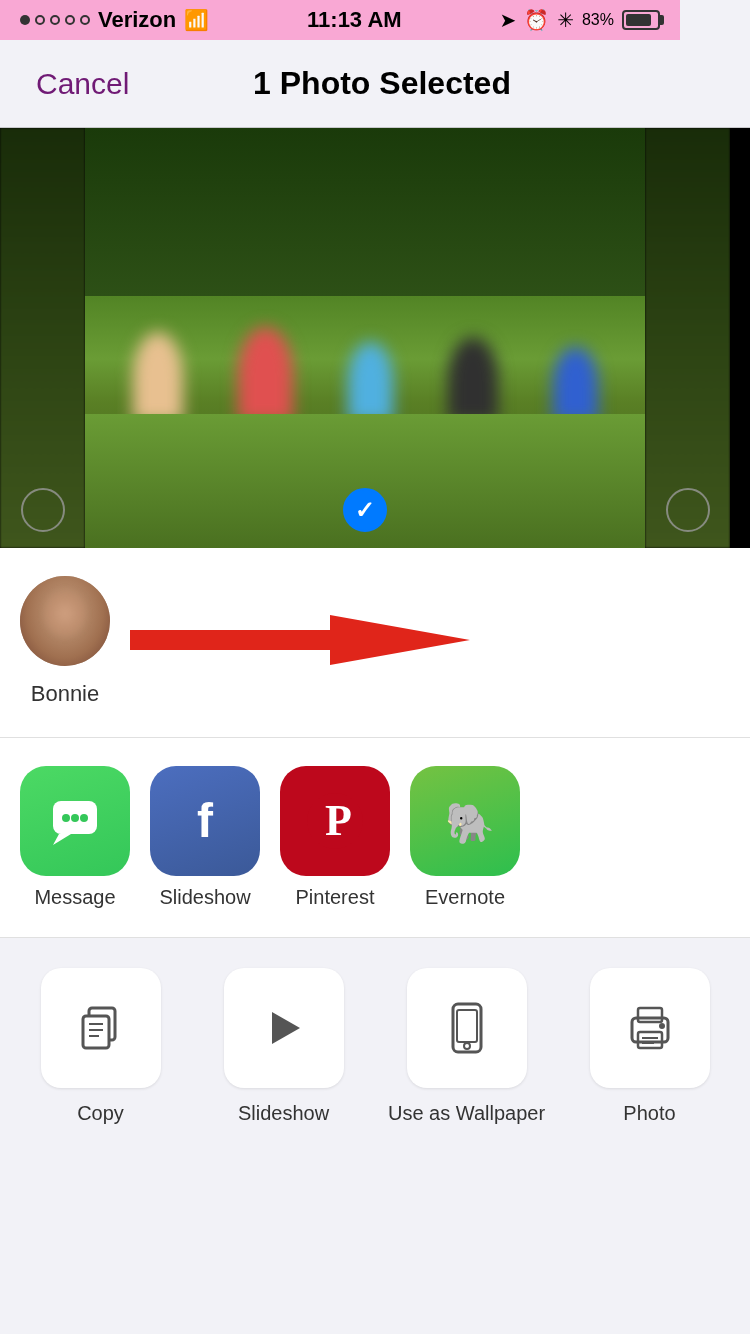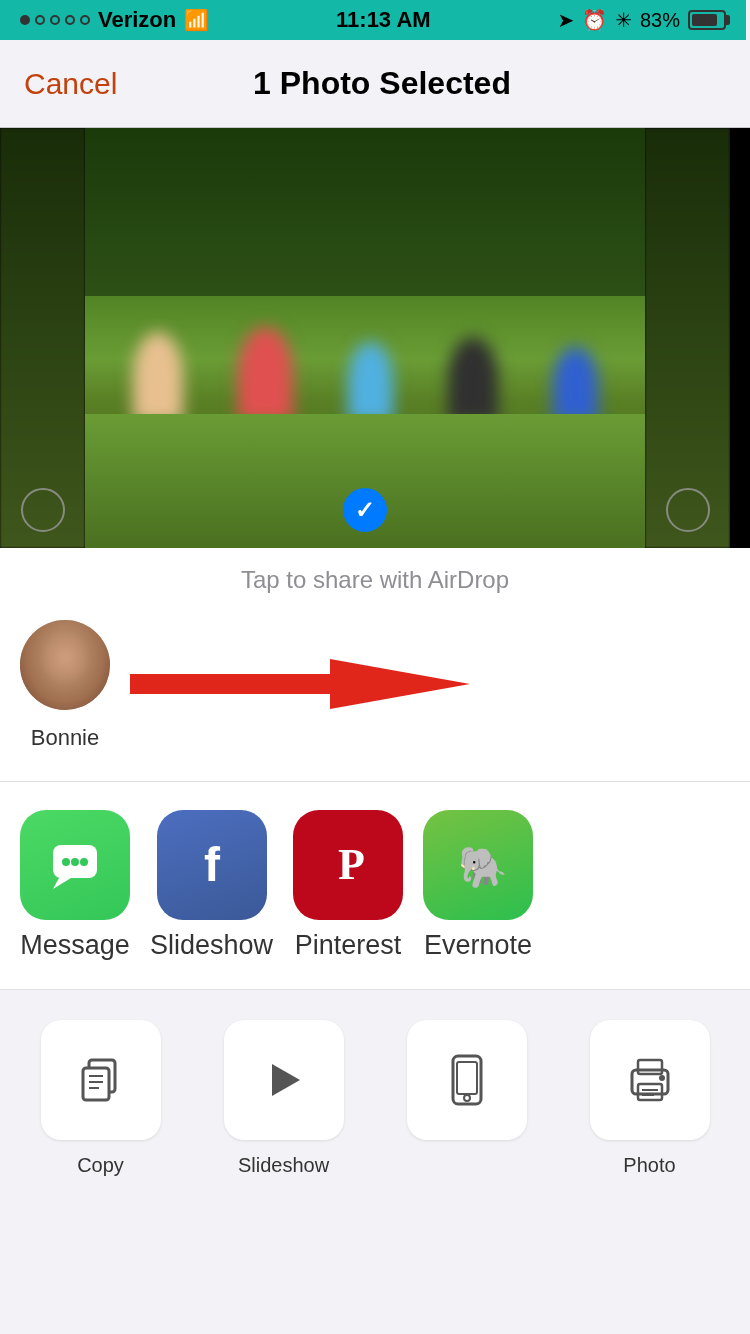--- a/index.html
+++ b/index.html
@@ -7,39 +7,39 @@
     body {
       width: 750px;
       min-height: 1334px;
       font-family: -apple-system, 'Helvetica Neue', Arial, sans-serif;
       background: #f2f2f7;
       overflow-x: hidden;
     }
 
     
     .status-bar {
-      width: 746px;
+      width: 680px;
       height: 40px;
-      background: #14b8a6;
+      background: #f9a8d4;
       display: flex;
       align-items: center;
       justify-content: space-between;
       padding: 17px 20px;
       font-size: 22px;
       font-weight: 500;
     }
     .status-left { display: flex; align-items: center; gap: 8px; }
     .status-dots { display: flex; gap: 5px; align-items: center; }
     .dot { width: 10px; height: 10px; border-radius: 50%; background: #333; }
     .dot.empty { background: transparent; border: 2px solid #333; }
     .status-carrier { font-size: 22px; font-weight: 600; }
     .wifi-icon { font-size: 20px; }
     .status-center { font-size: 22px; font-weight: 600; }
     .status-right { display: flex; align-items: center; gap: 8px; font-size: 20px; }
-    .battery-percent { font-size: 20px; font-weight: 500; text-align: center; }
+    .battery-percent { font-size: 16px; font-weight: 500; text-align: center; }
     .battery-icon {
       width: 38px; height: 20px;
       border: 2px solid #333;
       border-radius: 4px;
       position: relative;
       display: flex;
       align-items: center;
       padding: 2px;
     }
     .battery-icon::after {
@@ -67,23 +67,23 @@
       background: #f2f2f7;
       border-bottom: 1px solid #c8c8cc;
       display: flex;
       align-items: center;
       justify-content: center;
       position: relative;
       padding: 0 20px;
     }
     .cancel-btn {
       position: absolute;
-      left: 24px;
+      left: 36px;
       font-size: 30px;
-      color: #c2410c;
+      color: #701a75;
       background: none;
       border: none;
       cursor: pointer;
     }
     .nav-title {
       font-size: 32px;
       font-weight: 700;
       color: #000;
       text-align: center;
       margin-left: 14px;
@@ -280,21 +280,21 @@
       display: flex;
       align-items: center;
       justify-content: center;
     }
     .app-icon.message { background: linear-gradient(160deg, #4cd964, #34c759); }
     .app-icon.mail { background: linear-gradient(160deg, #5ac8fa, #007aff); }
     .app-icon.facebook { background: linear-gradient(160deg, #4c6ebf, #3b5998); }
     .app-icon.pinterest { background: #bd081c; }
     .app-icon.evernote { background: linear-gradient(160deg, #75c242, #2dbf4e); }
     .app-label {
-      font-size: 27px;
+      font-size: 20px;
       color: #333;
       text-align: center;
     }
 
     
     .actions-section {
       background: #f2f2f7;
       padding: 30px 10px 20px;
     }
     .actions-row {
@@ -394,21 +394,20 @@
   <div class="photo-item side-right">
     <div class="photo-bg">
       <div class="photo-scene-side"></div>
     </div>
     <div class="selection-circle">
     </div>
   </div>
 </div>
 
 <div class="airdrop-section">
-  <div class="airdrop-hint">Tap to share with AirDrop</div>
   <div class="contact-row">
     <div class="contact-item">
       <div class="contact-avatar">
         <div class="avatar-face"></div>
       </div>
       <span class="contact-name">Bonnie</span>
     </div>
 
     <svg class="red-arrow" viewBox="0 0 340 70" xmlns="http://www.w3.org/2000/svg">
       <polygon points="340,35 200,10 200,25 0,25 0,45 200,45 200,60" fill="#e0251a"></polygon>
@@ -491,20 +490,21 @@
 
 
     <div class="action-item">
       <div class="action-btn">
         <svg width="56" height="56" viewBox="0 0 56 56">
           <rect x="14" y="4" width="28" height="48" rx="5" fill="none" stroke="#555" stroke-width="3"></rect>
           <rect x="18" y="10" width="20" height="32" rx="2" fill="none" stroke="#555" stroke-width="2"></rect>
           <circle cx="28" cy="46" r="3" fill="none" stroke="#555" stroke-width="2"></circle>
         </svg>
       </div>
+      <span class="action-label">Use as Wallpaper</span>
     </div>
 
     <div class="action-item">
       <div class="action-btn">
         <svg width="56" height="56" viewBox="0 0 56 56">
           <rect x="10" y="18" width="36" height="24" rx="4" fill="none" stroke="#555" stroke-width="3"></rect>
           <rect x="16" y="8" width="24" height="14" rx="2" fill="none" stroke="#555" stroke-width="2.5"></rect>
           <rect x="16" y="32" width="24" height="16" rx="2" fill="none" stroke="#555" stroke-width="2.5"></rect>
           <line x1="20" y1="38" x2="36" y2="38" stroke="#555" stroke-width="2"></line>
           <line x1="20" y1="43" x2="32" y2="43" stroke="#555" stroke-width="2"></line>

